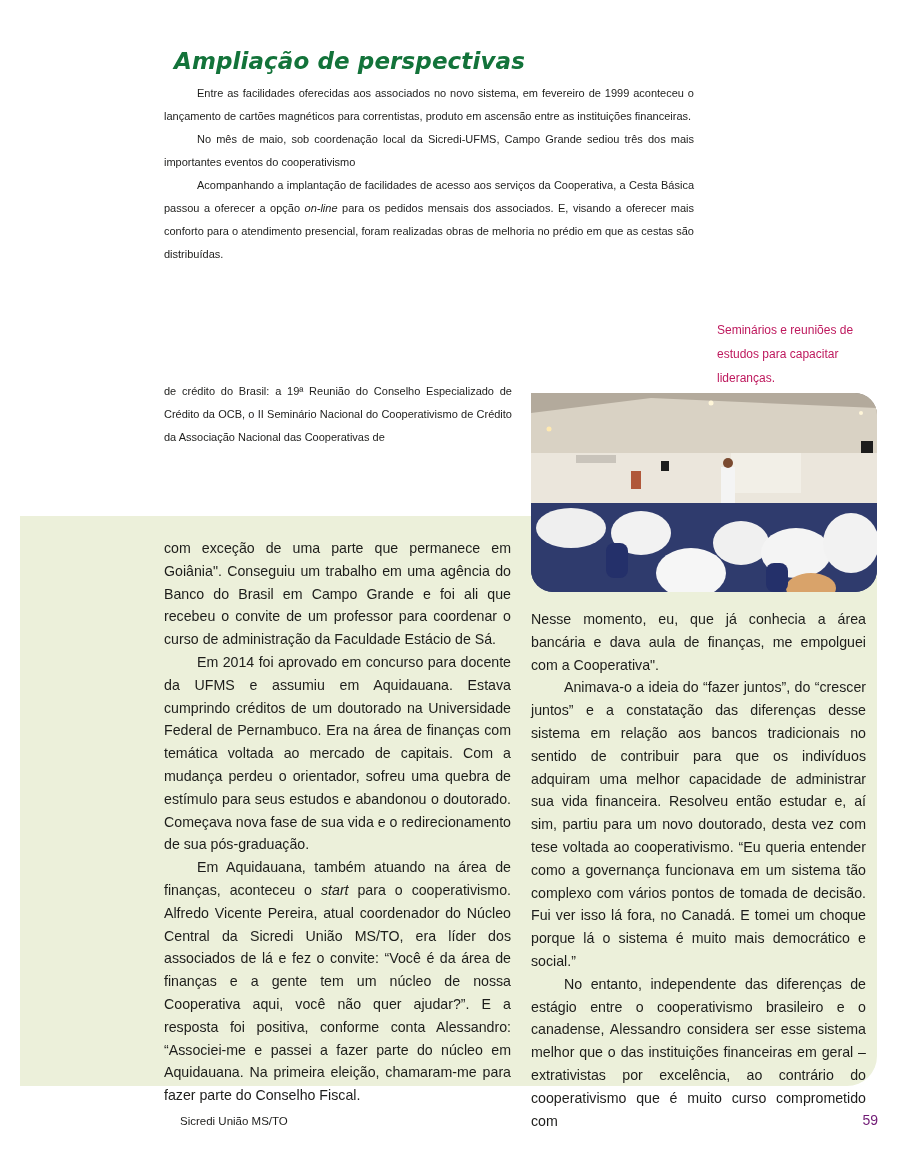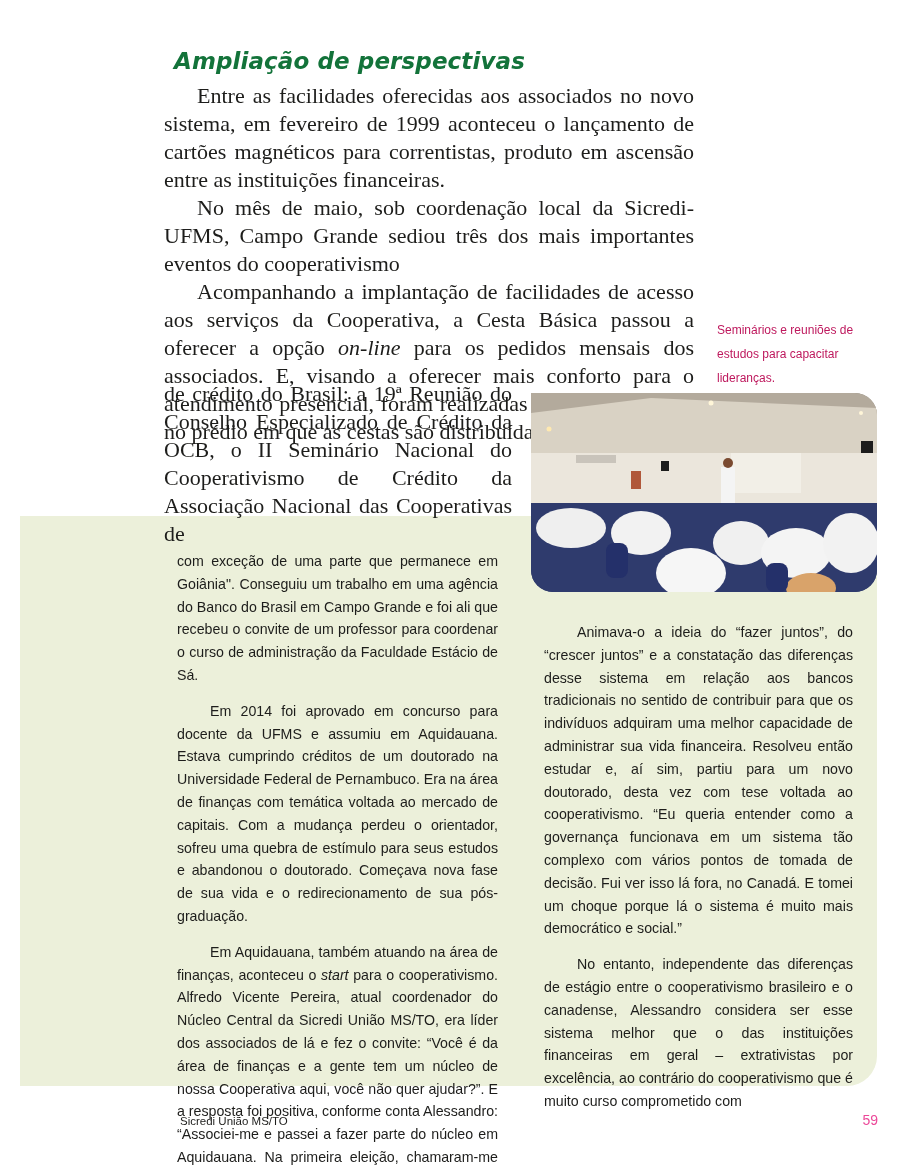--- a/index.html
+++ b/index.html
@@ -22,23 +22,23 @@
       margin: 10px;
       font-family: "DejaVu Sans", sans-serif;
       font-weight: bold;
       font-style: italic;
       font-size: 23px;
       color: #13733a;
       letter-spacing: 0.1px;
     }
     .body-text {
       position: absolute;
-      font-family: Liberation Serif, serif;
-      font-size: 22px;
-      line-height: 28px;
+      font-family: Liberation Sans, sans-serif;
+      font-size: 11px;
+      line-height: 23px;
       text-align: justify;
       color: #1d1d1b;
     }
     .body-text p {
       margin: 0;
       text-indent: 33px;
     }
     .body-text p.noindent { text-indent: 0; }
     .top-block {
       left: 164px;
@@ -83,21 +83,21 @@
     }
     .photo svg { display: block; width: 100%; height: 100%; }
     .col {
       position: absolute;
       font-family: "Liberation Sans", sans-serif;
       font-size: 14.2px;
       line-height: 22.8px;
       text-align: justify;
       color: #1d1d1b;
     }
-    .col p { margin: 13px; text-indent: 33px; }
+    .col p { margin: 0; text-indent: 33px; }
     .col p.noindent { text-indent: 0; }
     .col-left {
       left: 164px;
       top: 537px;
       width: 347px;
     }
     .col-right {
       left: 531px;
       top: 608px;
       width: 335px;
@@ -109,21 +109,21 @@
       font-family: "Liberation Sans", sans-serif;
       font-size: 11.5px;
       color: #1d1d1b;
     }
     .footer-right {
       position: absolute;
       right: 21px;
       top: 1112px;
       font-family: "Liberation Sans", sans-serif;
       font-size: 14px;
-      color: #ec4899;
+      color: #701a75;
     }
   </style>
 </head>
 <body>
 
 <h1 class="title">Ampliação de perspectivas</h1>
 
 <div class="body-text top-block">
   <p>Entre as facilidades oferecidas aos associados no novo sistema, em fevereiro de 1999 aconteceu o lançamento de cartões magnéticos para correntistas, produto em ascensão entre as instituições financeiras.</p>
   <p>No mês de maio, sob coordenação local da Sicredi-UFMS, Campo Grande sediou três dos mais importantes eventos do cooperativismo</p>
@@ -166,18 +166,19 @@
   </svg>
 </div>
 
 <div class="col col-left">
   <p class="noindent">com exceção de uma parte que permanece em Goiânia". Conseguiu um trabalho em uma agência do Banco do Brasil em Campo Grande e foi ali que recebeu o convite de um professor para coordenar o curso de administração da Faculdade Estácio de Sá.</p>
   <p>Em 2014 foi aprovado em concurso para docente da UFMS e assumiu em Aquidauana. Estava cumprindo créditos de um doutorado na Universidade Federal de Pernambuco. Era na área de finanças com temática voltada ao mercado de capitais. Com a mudança perdeu o orientador, sofreu uma quebra de estímulo para seus estudos e abandonou o doutorado. Começava nova fase de sua vida e o redirecionamento de sua pós-graduação.</p>
   <p><span>Em Aquidauana, também atuando na área de finanças, aconteceu o </span><em>start</em><span> para o cooperativismo. Alfredo Vicente Pereira, atual coordenador do Núcleo Central da Sicredi União MS/TO, era líder dos associados de lá e fez o convite: “Você é da área de finanças e a gente tem um núcleo de nossa Cooperativa aqui, você não quer ajudar?”. E a resposta foi positiva, conforme conta Alessandro: “Associei-me e passei a fazer parte do núcleo em Aquidauana. Na primeira eleição, chamaram-me para fazer parte do Conselho Fiscal.</span></p>
 </div>
 
 <div class="col col-right">
+  <p class="noindent">Nesse momento, eu, que já conhecia a área bancária e dava aula de finanças, me empolguei com a Cooperativa".</p>
   <p>Animava-o a ideia do “fazer juntos”, do “crescer juntos” e a constatação das diferenças desse sistema em relação aos bancos tradicionais no sentido de contribuir para que os indivíduos adquiram uma melhor capacidade de administrar sua vida financeira. Resolveu então estudar e, aí sim, partiu para um novo doutorado, desta vez com tese voltada ao cooperativismo. “Eu queria entender como a governança funcionava em um sistema tão complexo com vários pontos de tomada de decisão. Fui ver isso lá fora, no Canadá. E tomei um choque porque lá o sistema é muito mais democrático e social.”</p>
   <p>No entanto, independente das diferenças de estágio entre o cooperativismo brasileiro e o canadense, Alessandro considera ser esse sistema melhor que o das instituições financeiras em geral – extrativistas por excelência, ao contrário do cooperativismo que é muito curso comprometido com</p>
 </div>
 
 <div class="footer-left">Sicredi União MS/TO</div>
 <div class="footer-right">59</div>
 
 </body></html>

